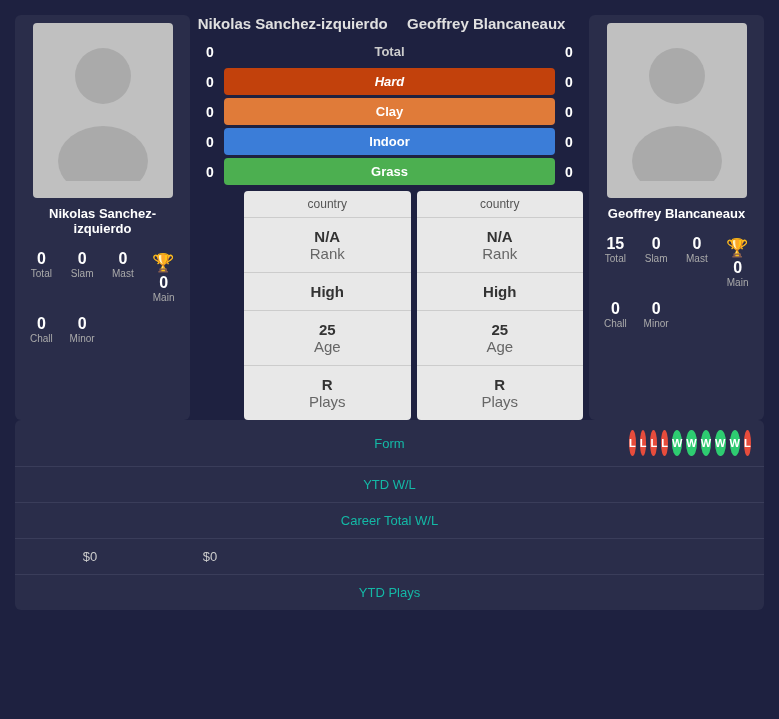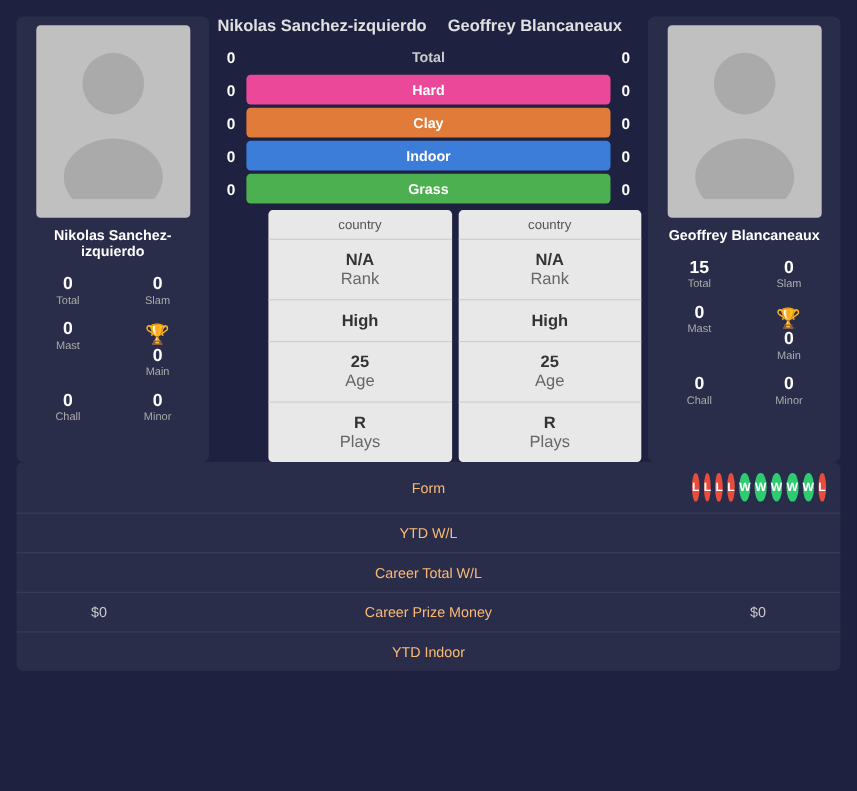--- a/index.html
+++ b/index.html
@@ -51,21 +51,21 @@
       color: #ffffff;
       font-size: 13px;
       font-weight: bold;
       text-align: center;
       margin-bottom: 10px;
     }
 
     .stats-grid {
       width: 100%;
       display: grid;
-      grid-template-columns: 1fr 1fr;
+      grid-template-columns: 1fr 1fr 1fr 1fr;
       gap: 4px;
     }
 
     .stat-cell {
       display: flex;
       flex-direction: column;
       align-items: center;
       padding: 4px 2px;
     }
 
@@ -100,21 +100,21 @@
       padding: 10px 15px;
     }
 
     .bottom-row:last-child {
       border-bottom: none;
     }
 
     .bottom-label {
       flex: 1;
       text-align: center;
-      color: #fdba74;
+      color: #14b8a6;
       font-size: 13px;
     }
 
     .bottom-value-left {
       width: 120px;
       text-align: center;
       color: #ccc;
       font-size: 13px;
     }
 
@@ -217,21 +217,21 @@
       font-size: 13px;
       font-weight: bold;
       color: #fff;
     }
 
     .surf-label.total-label {
       background: transparent;
       color: #ccc;
     }
 
-    .surf-label.hard { background: #ec4899; }
+    .surf-label.hard { background: #c2410c; font-style: italic; }
     .surf-label.clay { background: #e07b39; }
     .surf-label.indoor { background: #3b7dd8; }
     .surf-label.grass { background: #4caf50; }
 
     .two-panels {
       display: flex;
       gap: 6px;
       padding-left: 48px;
     }
 
@@ -475,25 +475,24 @@
     </div>
 
     <div class="bottom-row">
       <div class="bottom-value-left"></div>
       <div class="bottom-label">Career Total W/L</div>
       <div class="bottom-value-right"></div>
     </div>
 
     <div class="bottom-row">
       <div class="bottom-value-left">$0</div>
-      <div class="bottom-label">Career Prize Money</div>
       <div class="bottom-value-right">$0</div>
     </div>
 
     <div class="bottom-row">
       <div class="bottom-value-left"></div>
-      <div class="bottom-label">YTD Indoor</div>
+      <div class="bottom-label">YTD Plays</div>
       <div class="bottom-value-right"></div>
     </div>
 
   </div>
 
 </div>
 
 </body></html>

